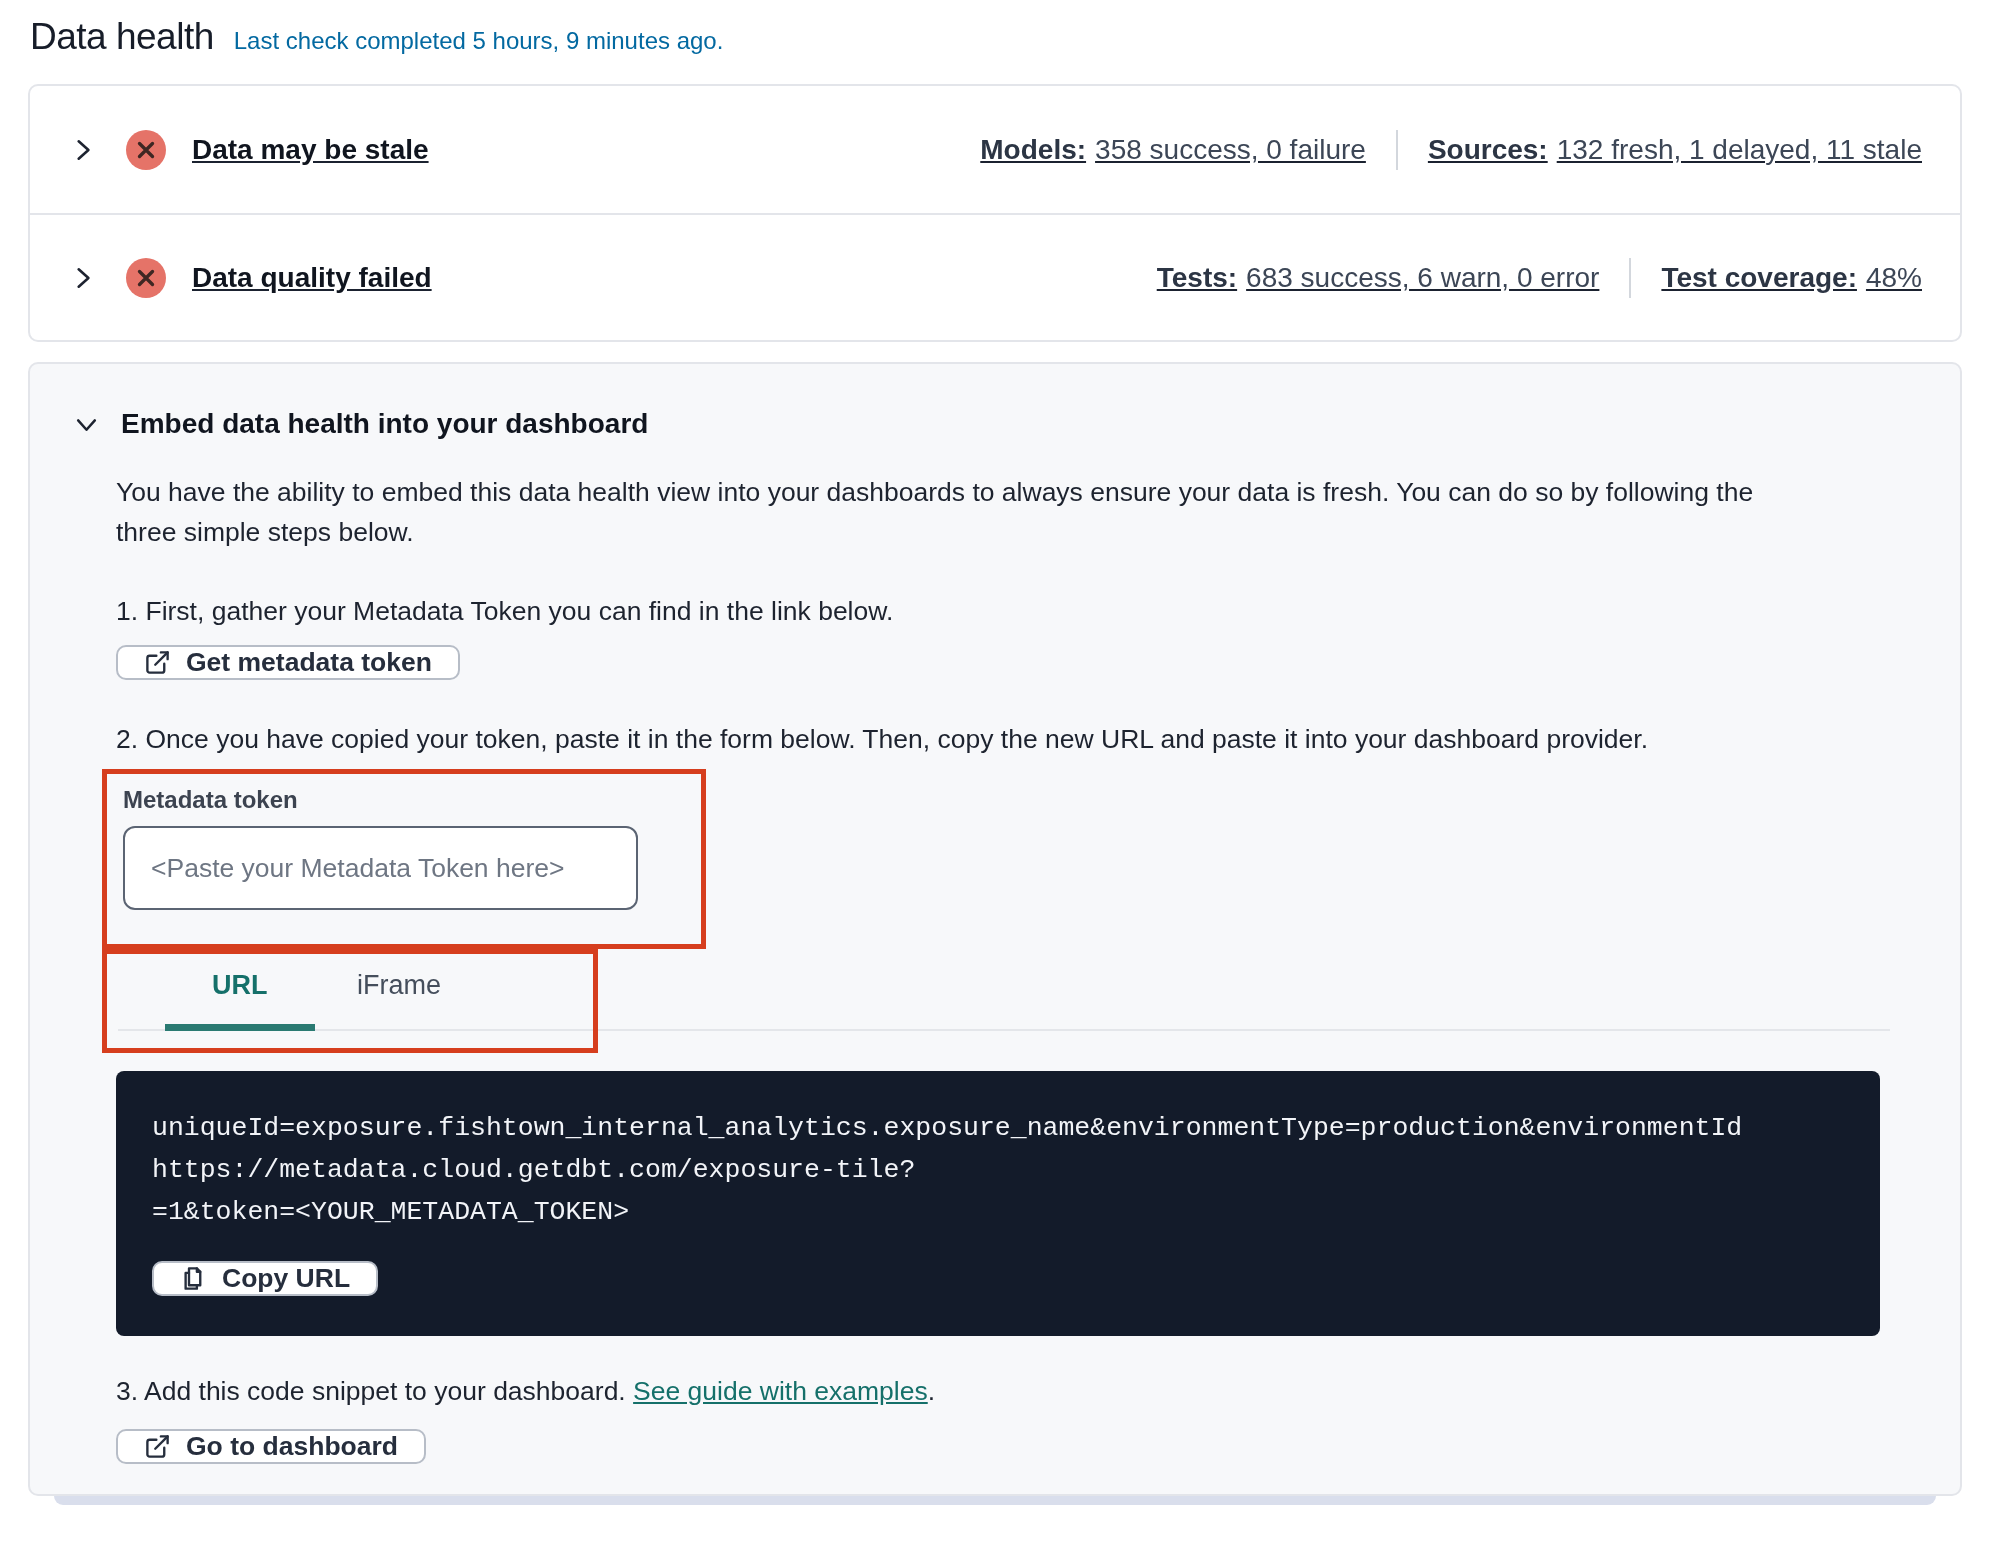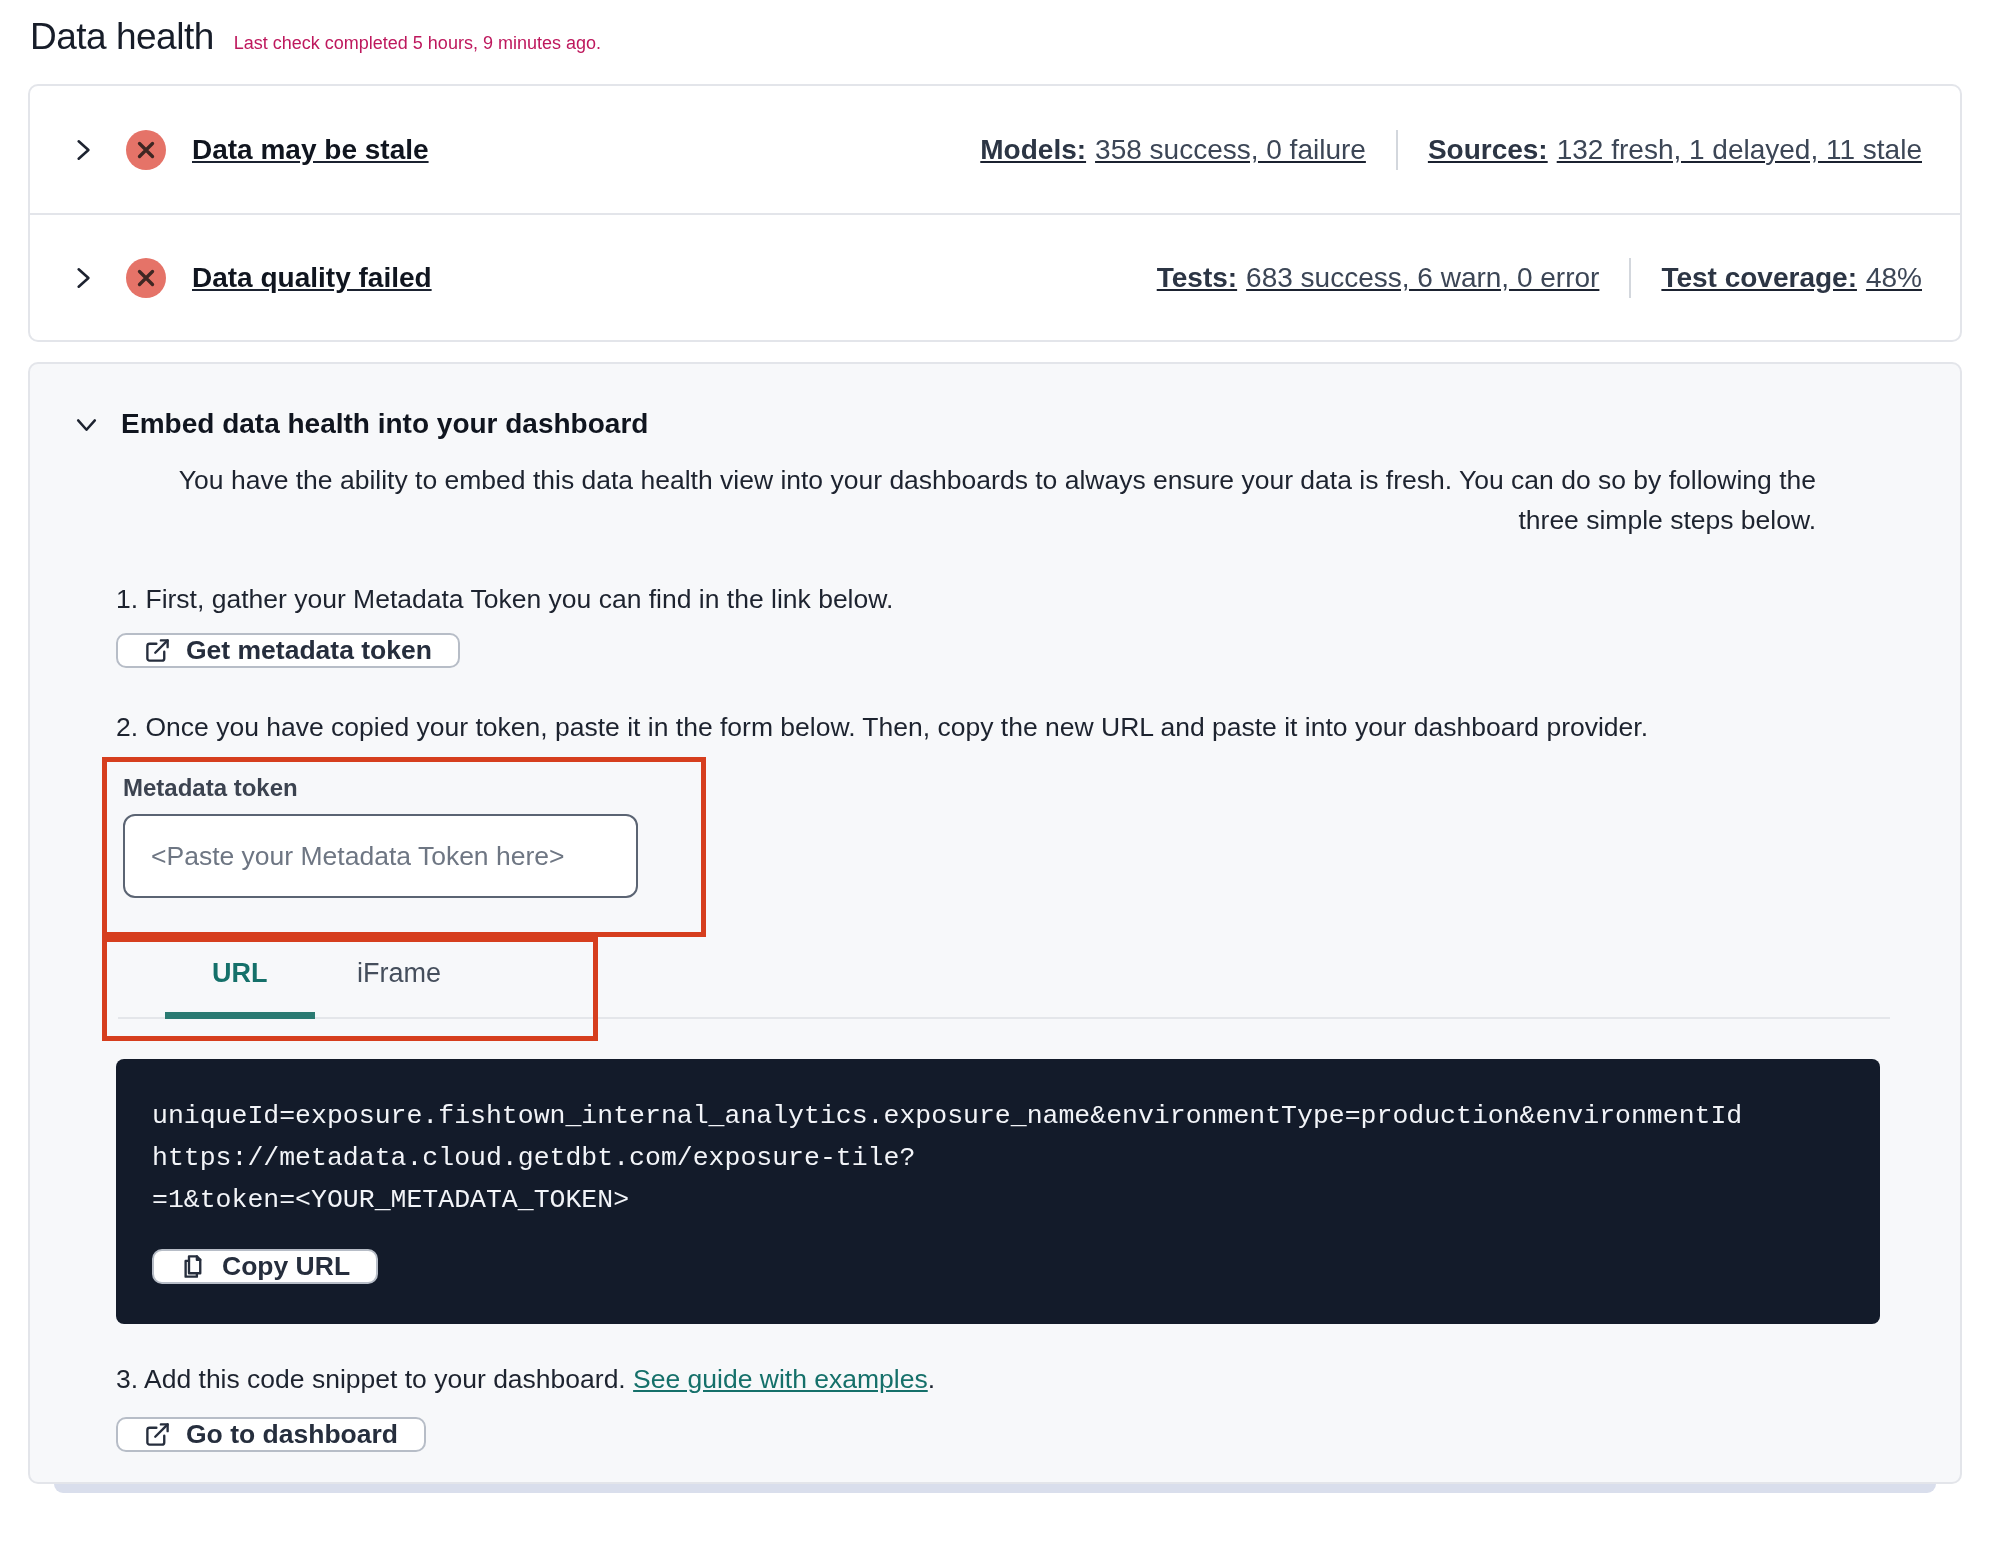--- a/index.html
+++ b/index.html
@@ -3,40 +3,40 @@
 <meta charset="utf-8">
 <style>
   * { margin:0; padding:0; box-sizing:border-box; }
   html,body { width:1990px; height:1568px; background:#ffffff; overflow:hidden;
     font-family:"Liberation Sans", sans-serif; color:#1b2230; }
   .page { padding:10px 28px 0 28px; }
 
   
   .hdr { display:flex; align-items:baseline; gap:20px; padding-left:2px; margin-top:6px; }
   .hdr h1 { font-size:37px; font-weight:500; color:#171d29; letter-spacing:-0.5px; }
-  .hdr .sub { font-size:18px; color:#be185d; }
+  .hdr .sub { font-size:24px; color:#0369a1; }
 
   
   .status-card { margin-top:26px; background:#fff; border:2px solid #e3e5ea; border-radius:10px; }
   .status-row { display:flex; align-items:center; height:127px; padding:0 38px 0 40px;text-decoration:underline; }
   .status-row + .status-row { border-top:2px solid #e3e5ea; }
   .chev { width:26px; height:26px; flex:0 0 auto; color:#1d2330; cursor:pointer; }
   .err-ic { width:40px; height:40px; margin-left:30px; flex:0 0 auto; }
   .status-title { margin-left:26px; font-size:28px; font-weight:700; color:#10151f; }
   .stats { margin-left:auto; display:flex; align-items:center; font-size:28px; color:#3c4656; white-space:nowrap; }
   .stat b { font-weight:700; color:#2c3544; margin-right:9px; }
   .stats .vsep { width:2px; height:40px; background:#d3d7dd; margin:0 30px; }
 
   
   .embed-card { margin-top:20px; background:#f7f8fa; border:2px solid #e3e5ea; border-radius:10px;
     padding:44px 0 30px 0; position:relative; }
   .embed-head { display:flex; align-items:center; gap:22px; padding-left:44px; }
   .embed-head .chev { width:25px; height:25px; }
   .embed-head h2 { font-size:28px; font-weight:700; color:#10151f; }
-  .desc { margin:20px 0 0 86px; width:1700px; font-size:26.5px; line-height:40px; color:#1d232f;text-align:right; }
+  .desc { margin:32px 0 0 86px; width:1700px; font-size:26.5px; line-height:40px; color:#1d232f; }
   .step { margin:44px 0 0 86px; font-size:26.5px; color:#1d232f; }
 
   .btn { display:inline-flex; align-items:center; gap:15px; margin:18px 0 0 86px;
     background:#fff; border:2px solid #b7bdc7; border-radius:10px; padding:0 26px;
     font-size:26.5px; font-weight:700; color:#262e3d; cursor:pointer;
     font-family:"Liberation Sans", sans-serif; }
   .btn svg { width:27px; height:27px; }
 
   
   .redbox-token { margin:14px 0 0 72px; width:604px; border:5px solid #d63e1e;

